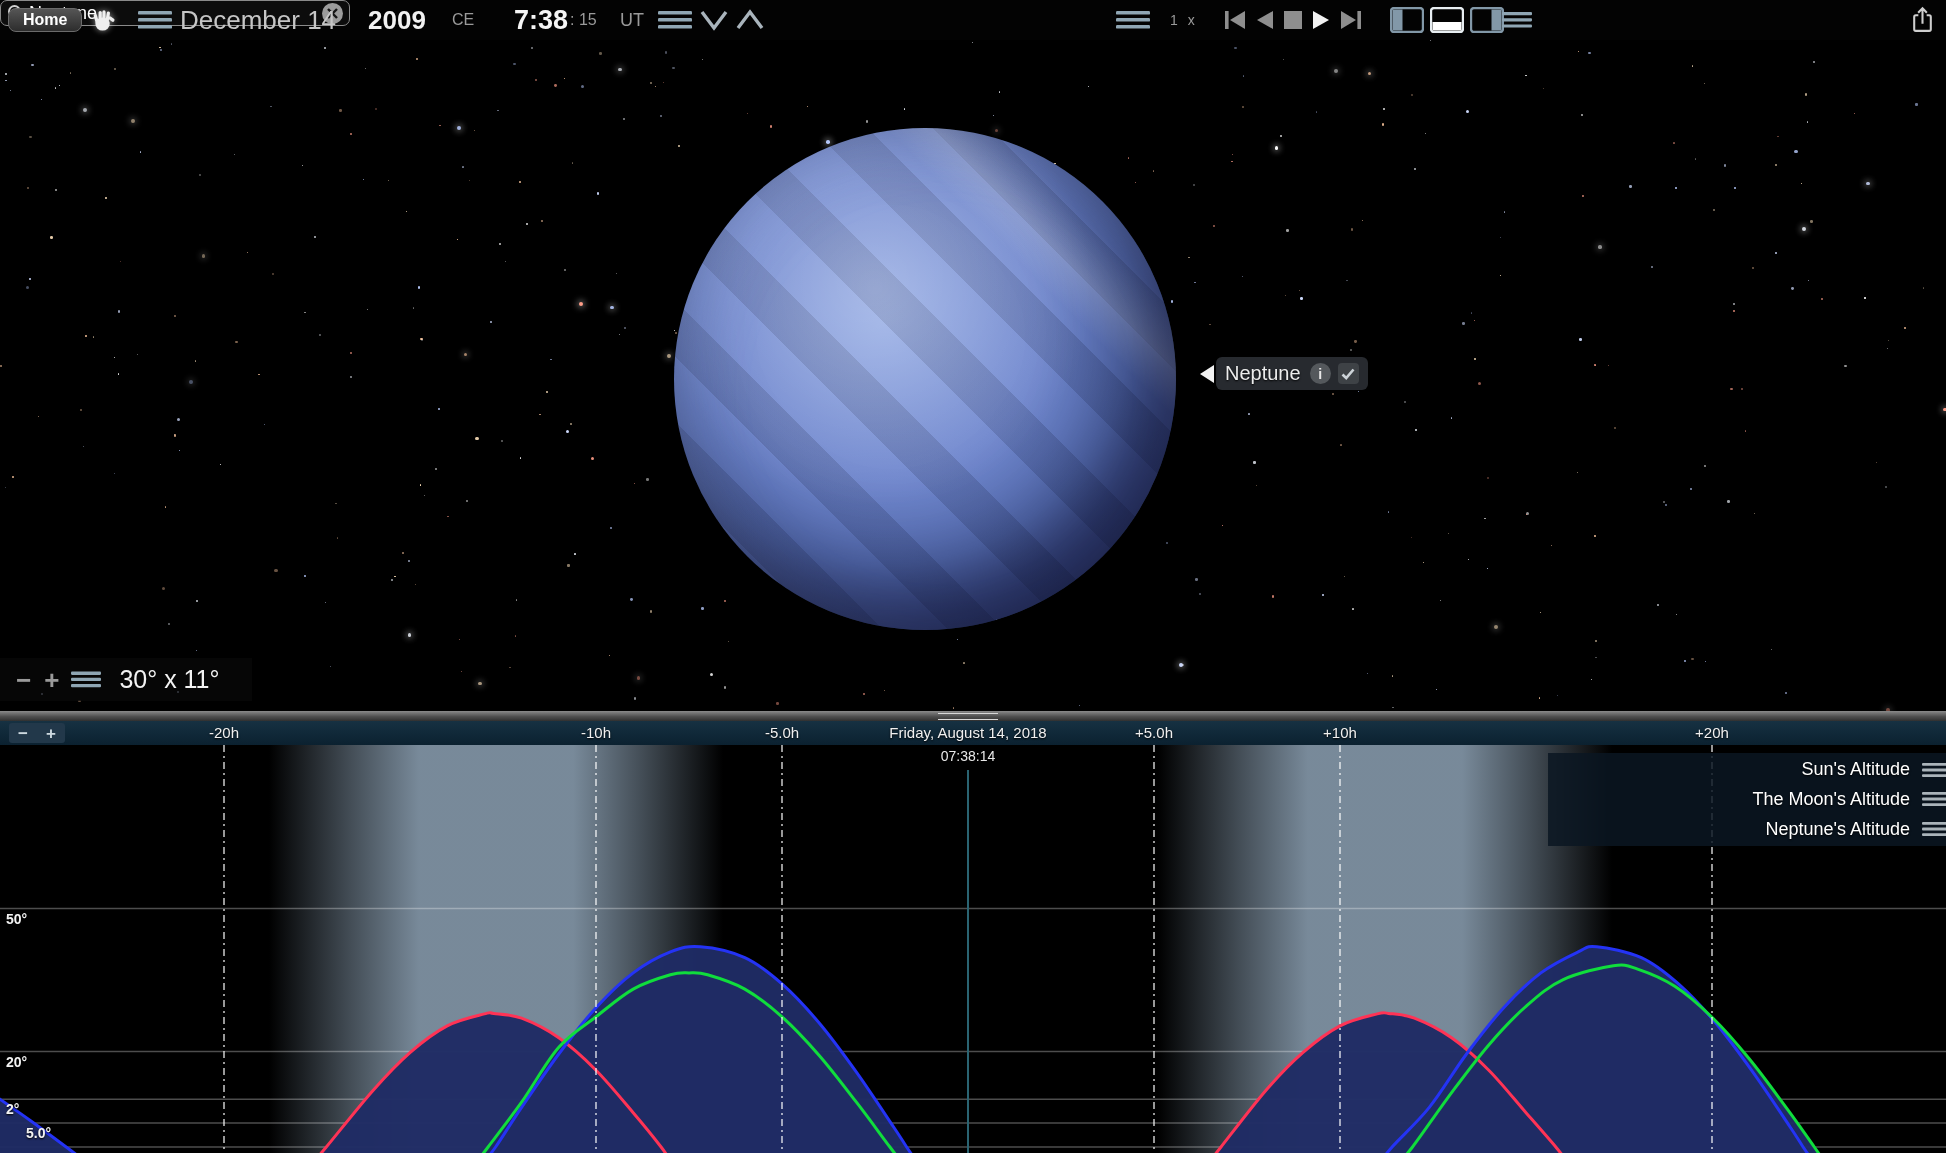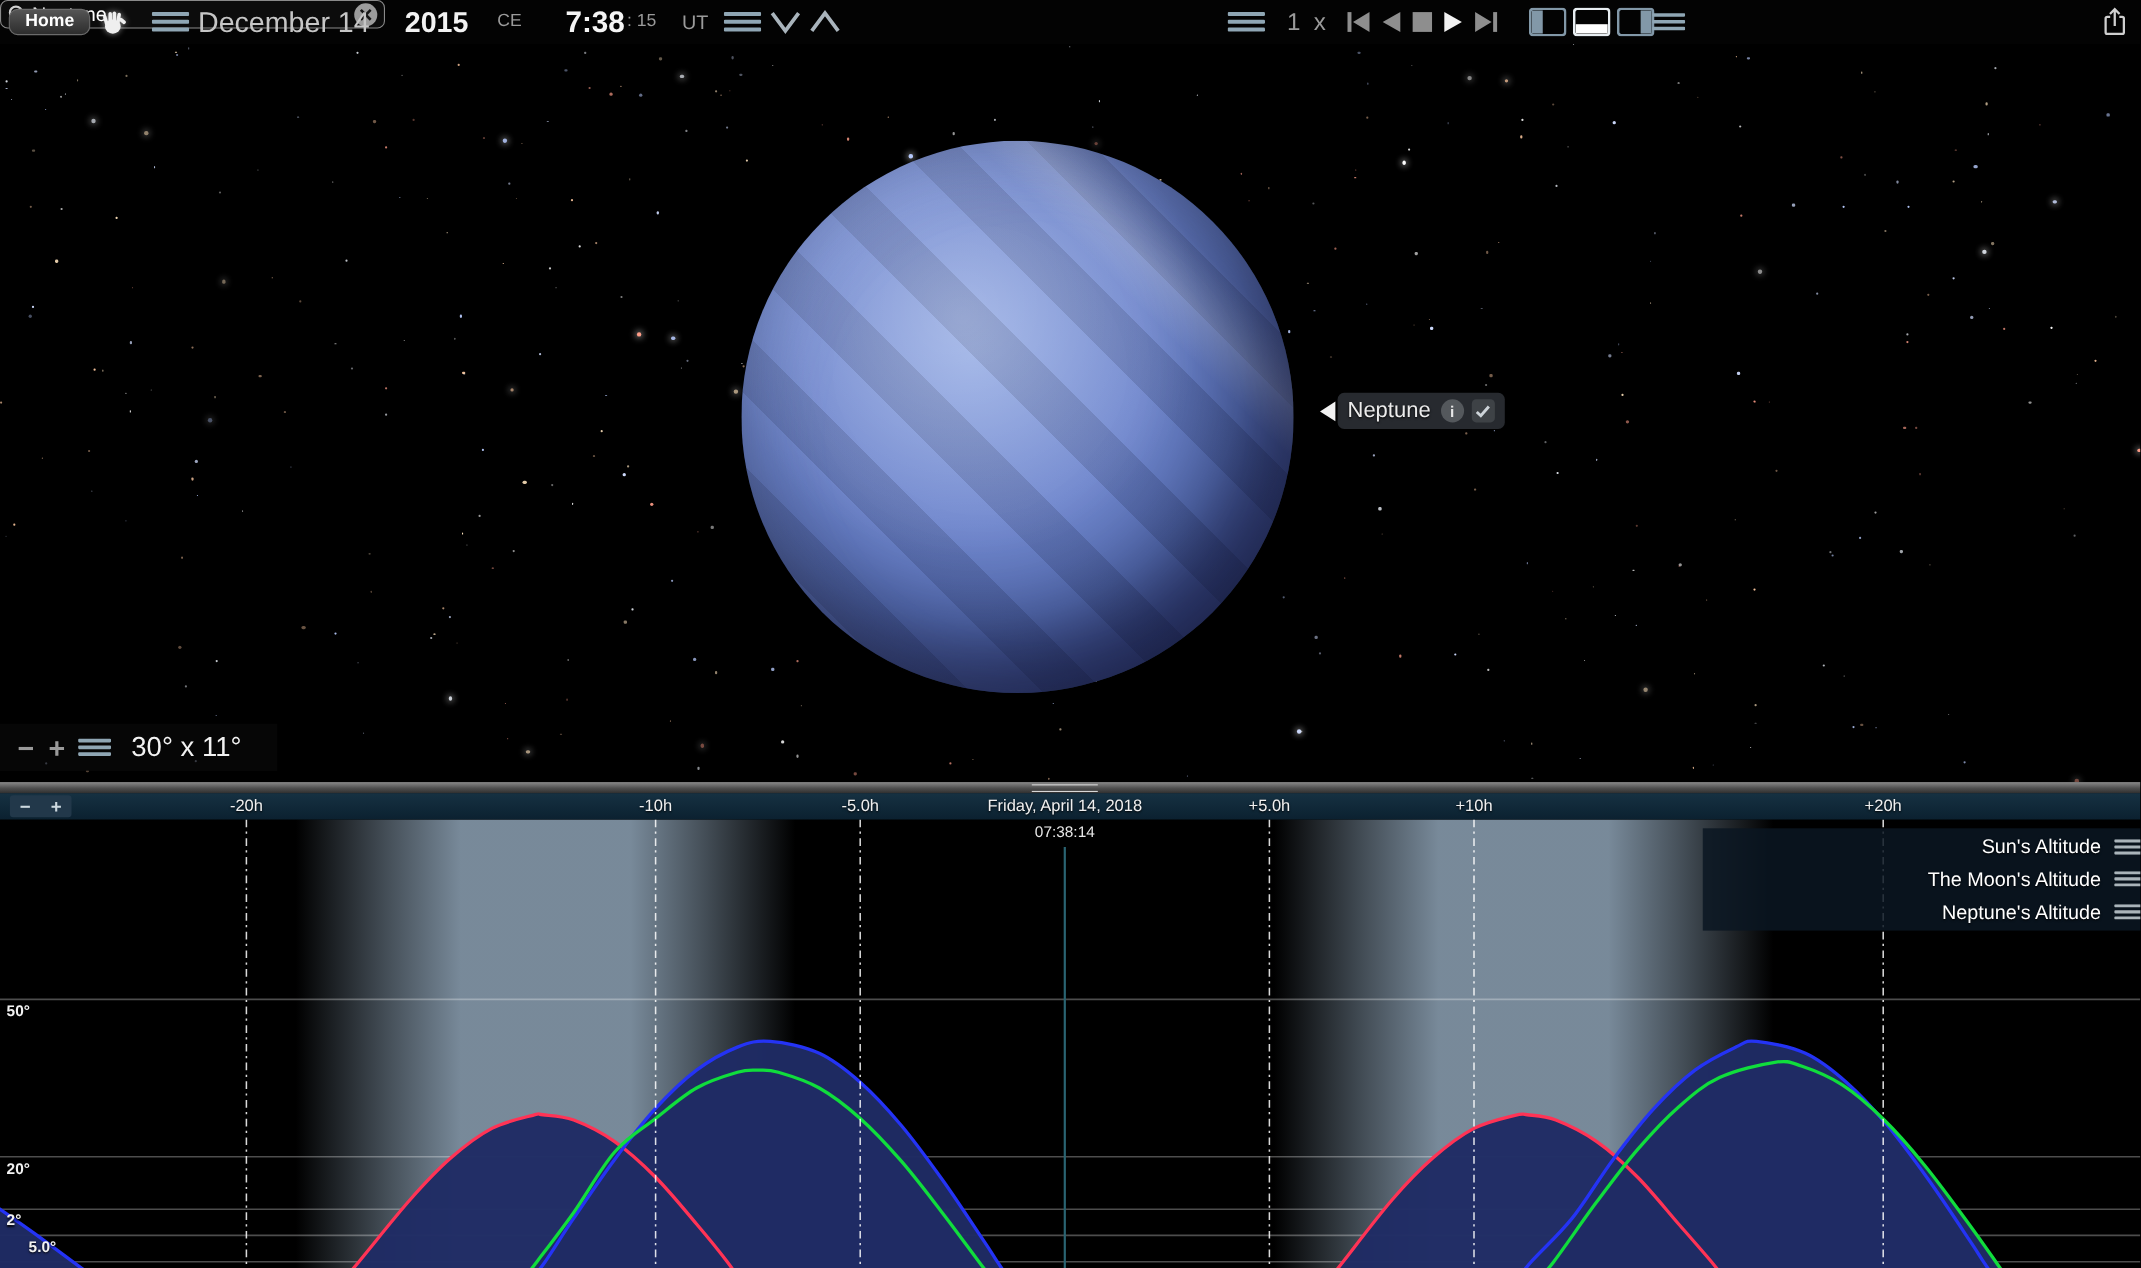--- a/index.html
+++ b/index.html
@@ -14,21 +14,21 @@
   .hand{left:90px;filter:drop-shadow(0 0 3px rgba(255,255,255,.55));}
   .b1{left:138px;} .b2{left:658px;} .b3{left:1116px;} .b4{left:1502px;}
   .date-day{left:180px;color:#c6c6c6;font-size:26px;}
   .date-year{left:368px;color:#f2f2f2;font-size:26px;font-weight:bold;}
   .date-era{left:452px;color:#9a9a9a;font-size:16px;}
   .time-main{left:514px;color:#f5f5f5;font-size:27px;font-weight:bold;}
   .time-sec{left:570px;color:#9a9a9a;font-size:16px;}
   .time-zone{left:620px;color:#9a9a9a;font-size:18px;}
   .chev-d{left:700px;} .chev-u{left:736px;}
   .distance{left:774px;color:#b9b9b9;font-size:26px;}
-  .speed{left:1170px;color:#9a9a9a;font-size:22px;letter-spacing:3px;}
+  .speed{left:1170px;color:#9a9a9a;font-size:14px;letter-spacing:3px;}
   .playback{left:1224px;display:flex;gap:10px;align-items:center;}
   .panels{left:1390px;display:flex;gap:6px;align-items:center;}
   .search{left:1542px;top:7px;height:26px;width:350px;background:#0c0c0c;border:1.5px solid #8a8a8a;
           border-radius:7px;display:flex;align-items:center;padding:0 6px;box-sizing:border-box;}
   .search input{flex:1;background:transparent;border:none;outline:none;color:#fff;font-size:18px;
           font-family:"Liberation Sans",sans-serif;padding:0 4px;}
   .clear-btn{width:21px;height:21px;border-radius:50%;background:#9c9c9c;display:flex;align-items:center;
           justify-content:center;flex:0 0 auto;}
   .share{left:1910px;}
   
@@ -107,21 +107,21 @@
     <div class="item b1">
       <svg width="34" height="18" viewBox="0 0 34 18">
           <g fill="#8fa6b4">
             <rect width="34" height="3.6" rx="1.2"></rect>
             <rect y="7" width="34" height="3.6" rx="1.2"></rect>
             <rect y="14" width="34" height="3.6" rx="1.2"></rect>
           </g>
         </svg>
     </div>
     <div class="item date-day">December 14</div>
-    <div class="item date-year">2015</div>
+    <div class="item date-year">2009</div>
     <div class="item date-era">CE</div>
     <div class="item time-main">7:38</div>
     <div class="item time-sec">: 15</div>
     <div class="item time-zone">UT</div>
     <div class="item b2">
       <svg width="34" height="18" viewBox="0 0 34 18">
           <g fill="#8fa6b4">
             <rect width="34" height="3.6" rx="1.2"></rect>
             <rect y="7" width="34" height="3.6" rx="1.2"></rect>
             <rect y="14" width="34" height="3.6" rx="1.2"></rect>
@@ -676,21 +676,21 @@
       <span>+</span>
     </div>
     <div id="xticks">
         <div class="xtick" style="left: 224px;">-20h</div>
         <div class="xtick" style="left: 596px;">-10h</div>
         <div class="xtick" style="left: 782px;">-5.0h</div>
         <div class="xtick" style="left: 1154px;">+5.0h</div>
         <div class="xtick" style="left: 1340px;">+10h</div>
         <div class="xtick" style="left: 1712px;">+20h</div>
       </div>
-    <div class="gdate" style="left:968px">Friday, April 14, 2018</div>
+    <div class="gdate" style="left:968px">Friday, August 14, 2018</div>
     <div class="gtime" style="left:968px">07:38:14</div>
     <svg class="plot" id="plot" width="1946" height="408" viewBox="0 0 1946 408">
         <defs>
           <linearGradient id="bandGrad" x1="0" y1="0" x2="1" y2="0">
             <stop offset="0" stop-color="rgba(150,172,192,0)"></stop>
             <stop offset="0.18" stop-color="rgba(150,172,192,0.45)"></stop>
             <stop offset="0.33" stop-color="rgba(150,172,192,0.8)"></stop>
             <stop offset="0.67" stop-color="rgba(150,172,192,0.8)"></stop>
             <stop offset="0.82" stop-color="rgba(150,172,192,0.45)"></stop>
             <stop offset="1" stop-color="rgba(150,172,192,0)"></stop>

